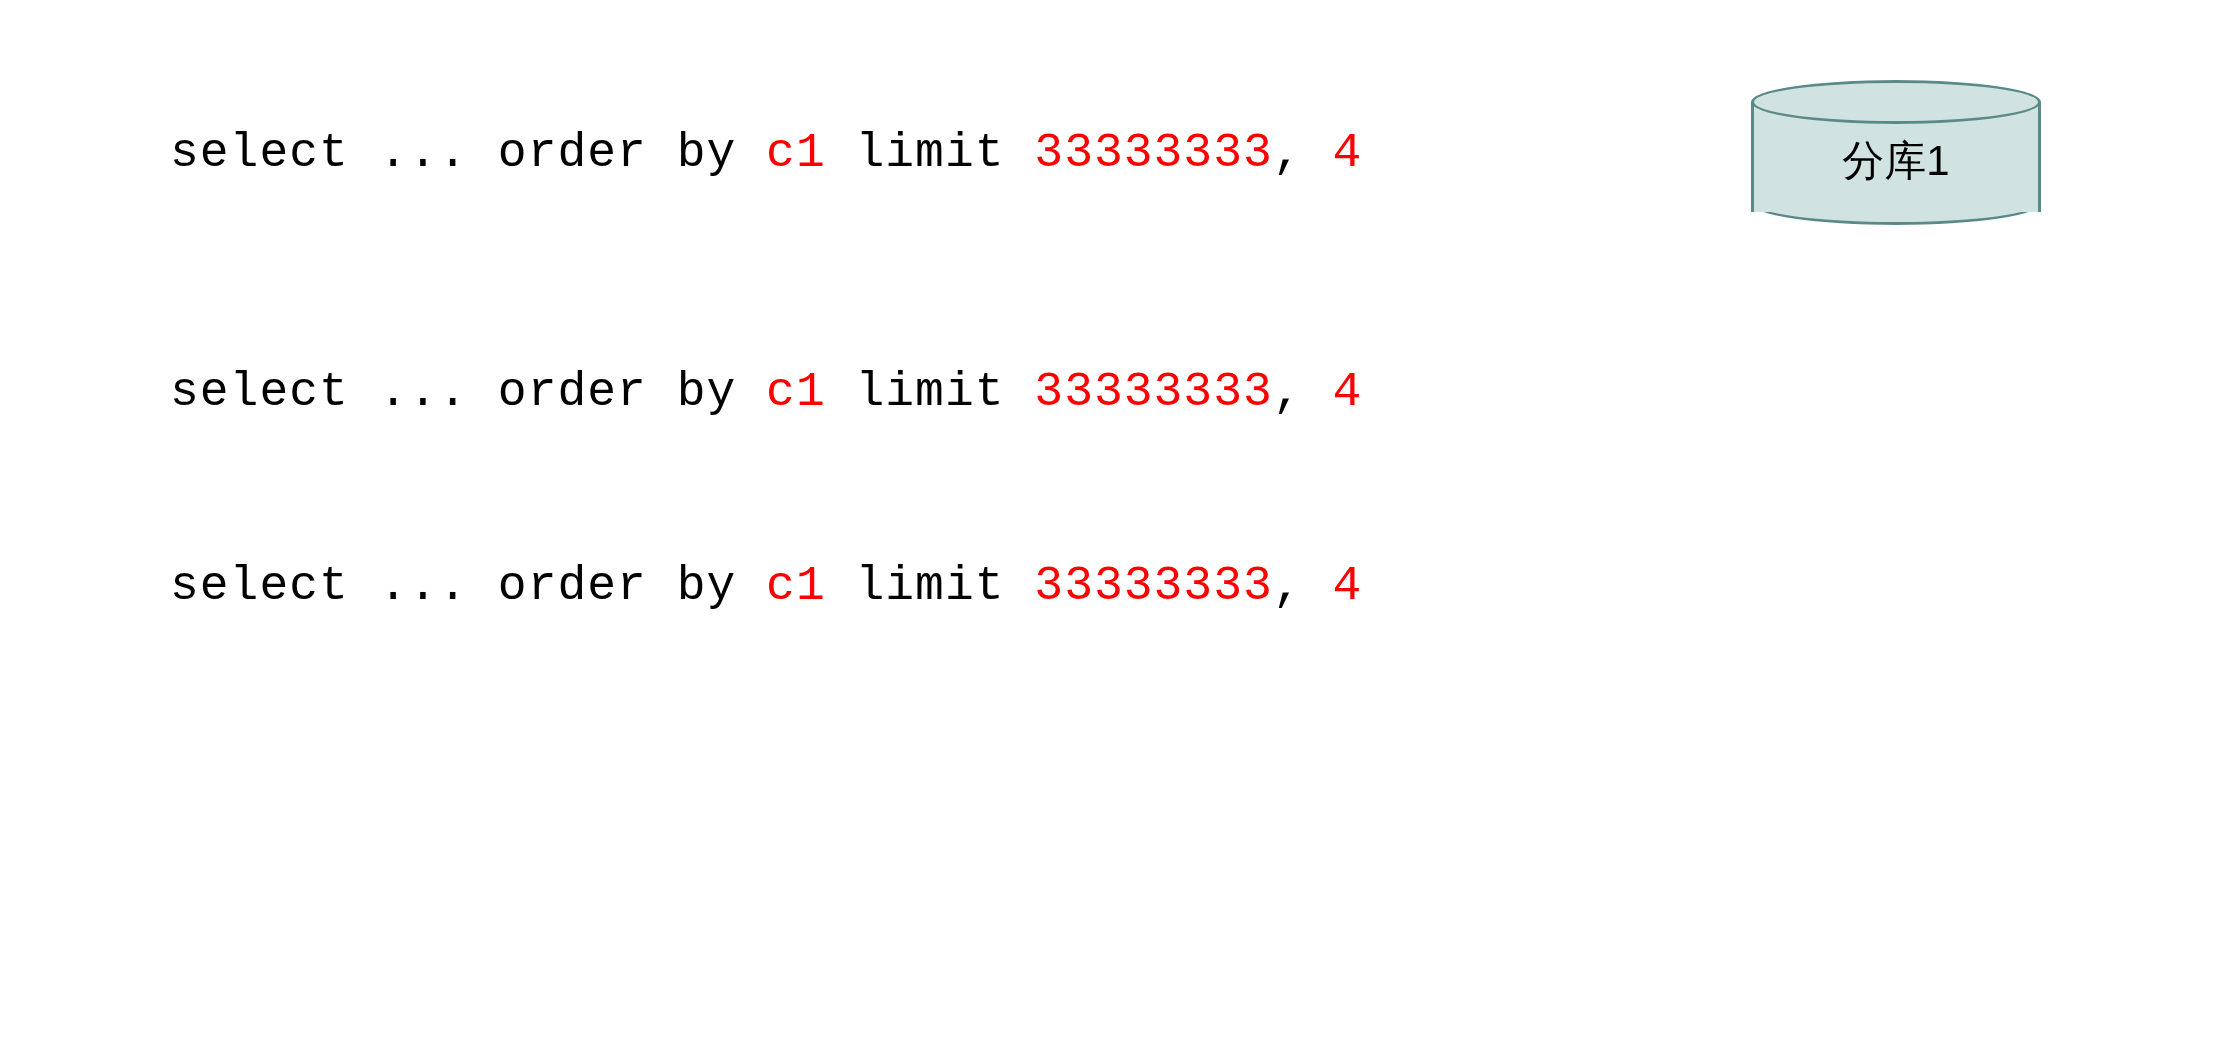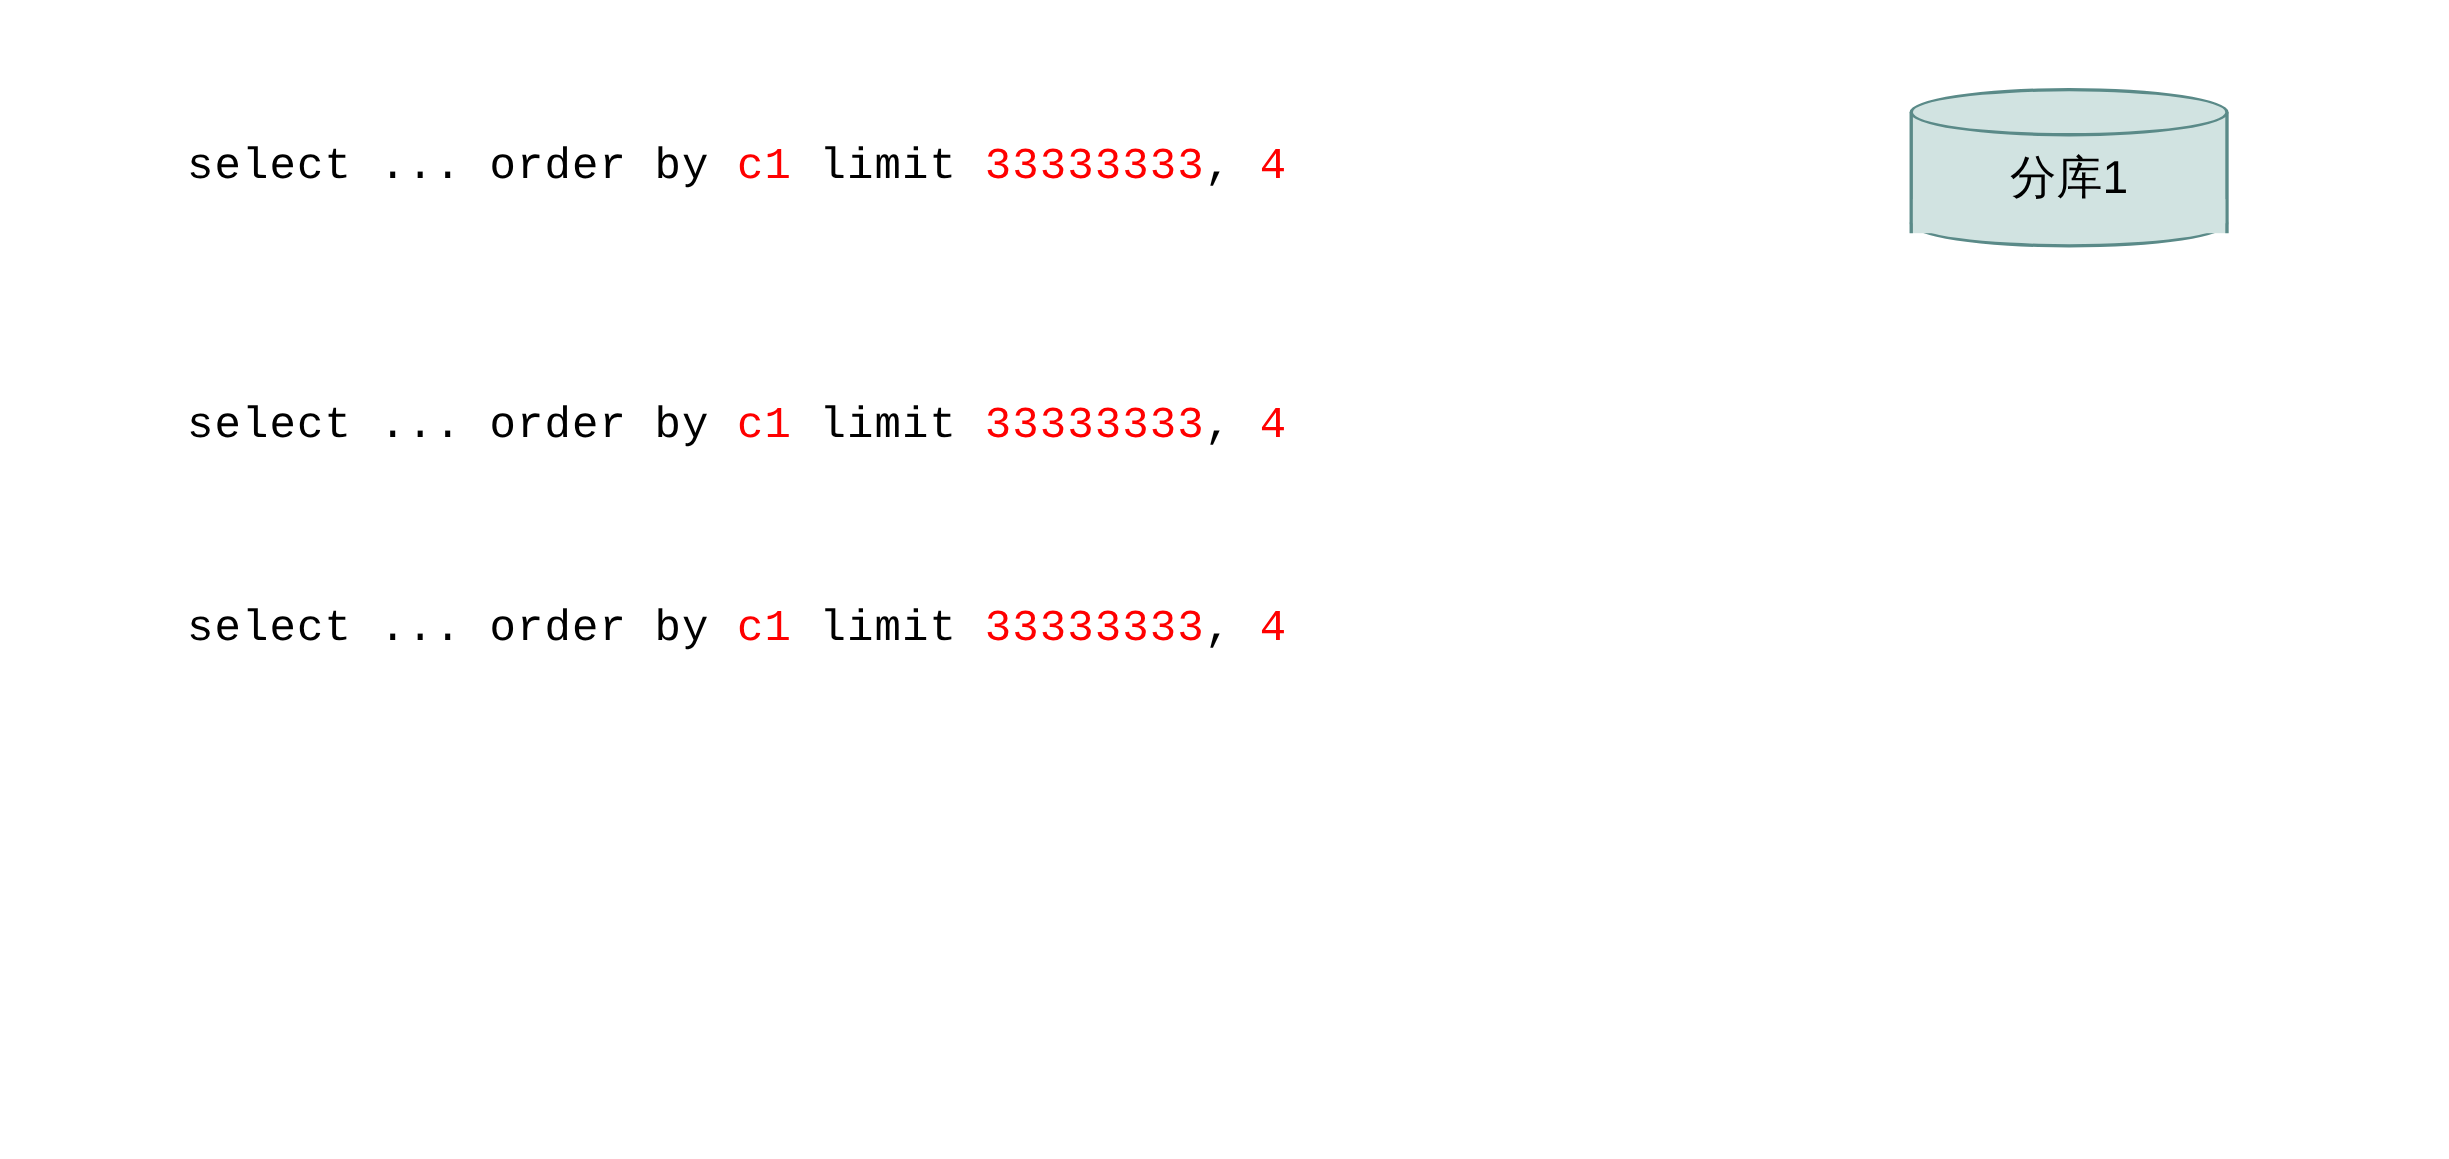--- a/index.html
+++ b/index.html
@@ -21,34 +21,35 @@
       right: 170px;
     }
     .row {
       display: flex;
       align-items: center;
       justify-content: space-between;
       margin-bottom: 140px;
     }
     .sql-text {
       font-family: "Courier New", Courier, monospace;
-      font-size: 40px;
+      font-size: 48px;
       letter-spacing: 1px;
       white-space: nowrap;
       text-align: right;
     }
     .sql-black {
       color: #000000;
     }
     .sql-red {
       color: #ff0000;
     }
     .cylinder-wrap {
       display: flex;
       align-items: center;
+      justify-content: center;
       width: 320px;
     }
     .cylinder {
       position: relative;
       width: 290px;
       height: 145px;
     }
     .cyl-body {
       position: absolute;
       top: 22px;

